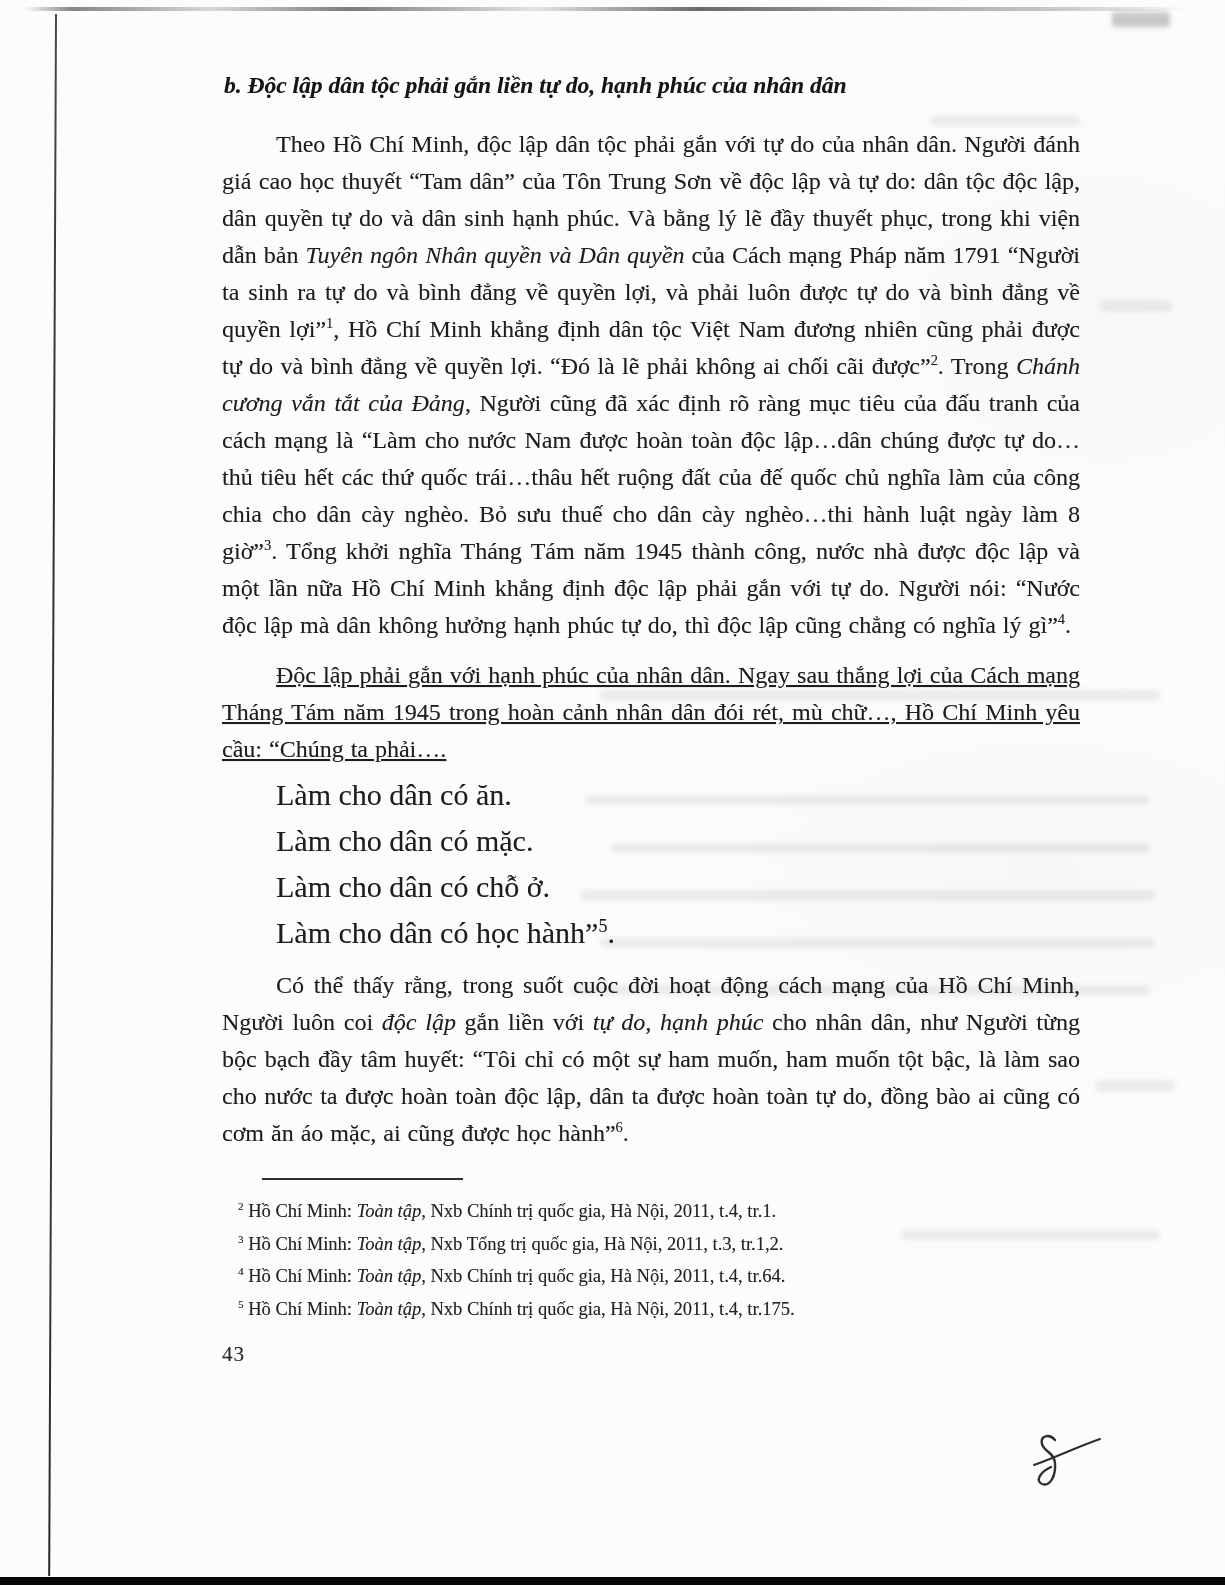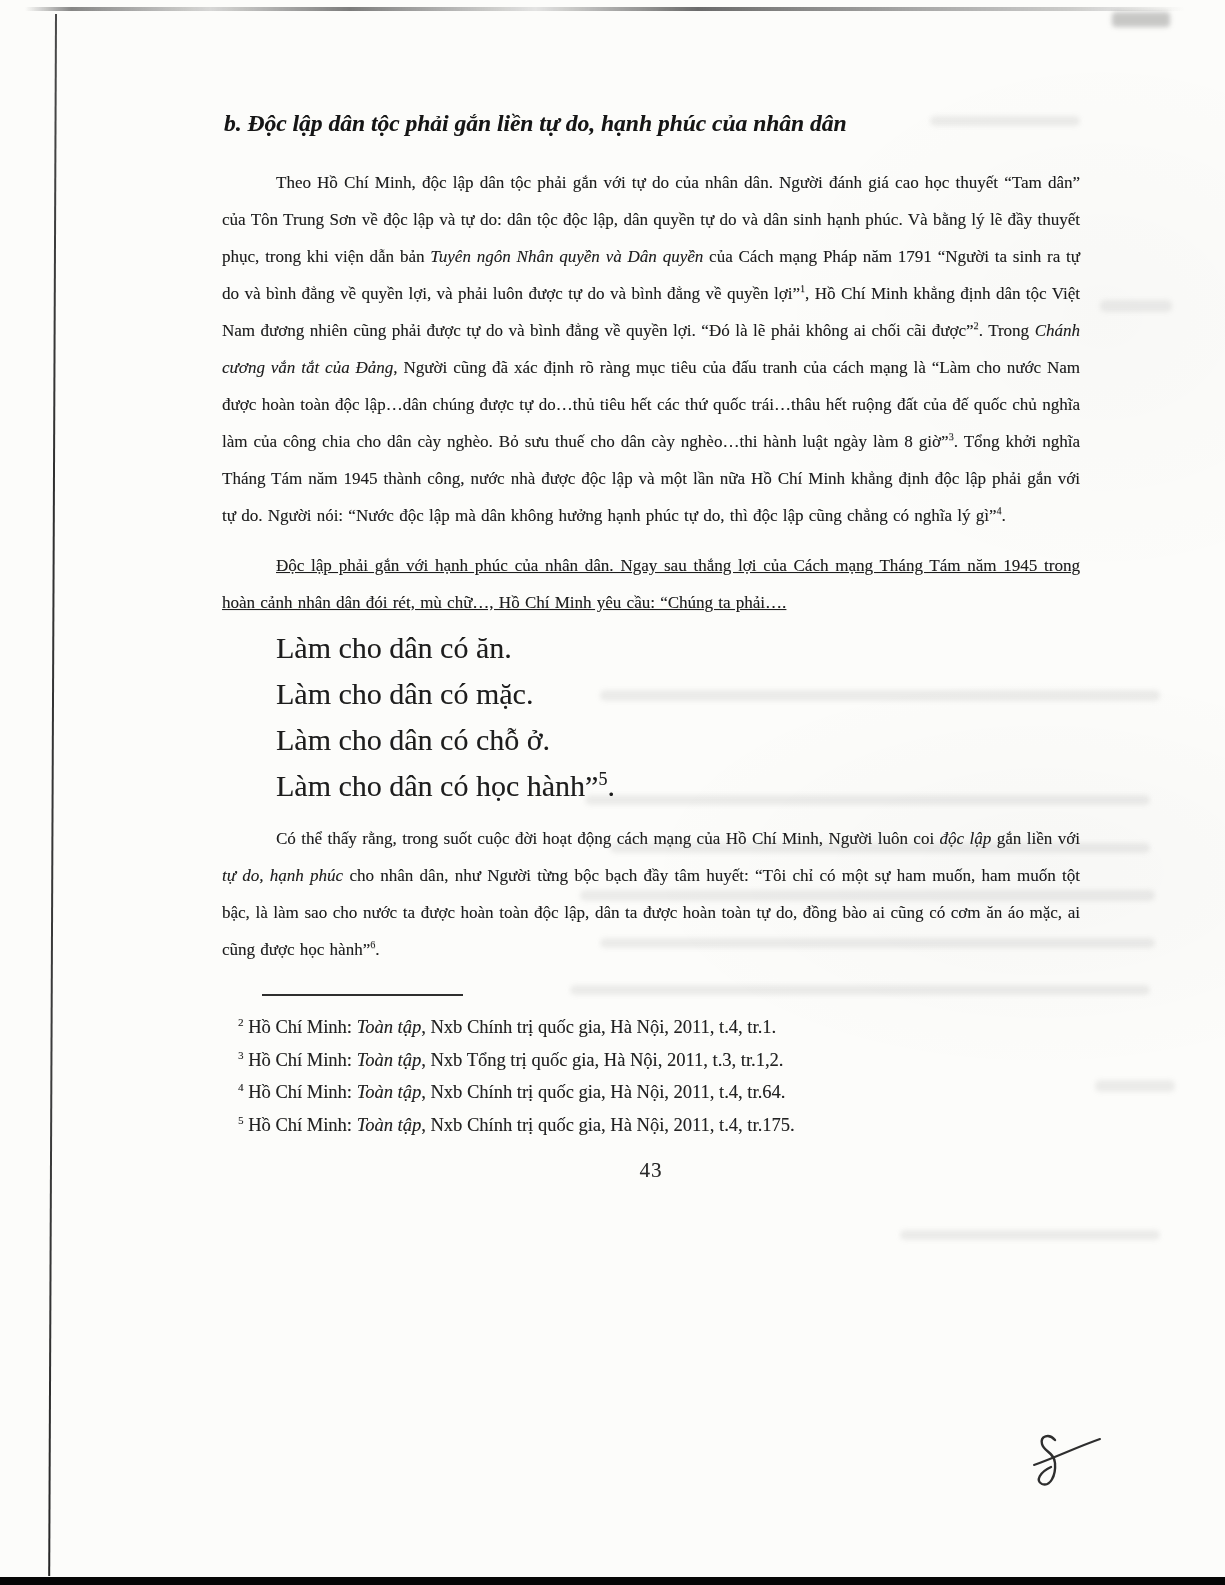--- a/index.html
+++ b/index.html
@@ -35,47 +35,47 @@
   }
   .edge-bottom{
     position:absolute;left:0;top:1577px;width:1225px;height:8px;background:#060606;
   }
   .ghost{
     position:absolute;background:rgba(125,125,125,.13);
     filter:blur(2.6px);border-radius:5px;
   }
   
   .content{
-    position:absolute;left:222px;top:0;width:858px;padding-top:106px;
+    position:absolute;left:222px;top:0;width:858px;padding-top:68px;
     text-shadow:.2px .2px .3px rgba(25,25,25,.35);
   }
   .heading{
     font-size:23.5px;font-weight:bold;font-style:italic;
     line-height:34px;margin:0;color:#151515;
   }
   .hb{margin:0 0 24px 2px;}
   .hc{margin:0 0 0 2px;}
   .para{
-    font-size:17px;line-height:37px;text-align:justify;
+    font-size:24px;line-height:37px;text-align:justify;
     text-indent:54px;margin:0 0 13px 0;word-spacing:1px;
   }
   .para.p2{margin-bottom:8px;text-decoration:underline;}
   .para.p3{margin-bottom:20px;}
   .quotes{margin:3px 0 16px 54px;}
   .qline{font-size:30px;line-height:37px;margin:0 0 9px 0;}
   sup{font-size:.6em;line-height:0;}
   em{font-style:italic;}
   .fnrule{
     width:201px;height:0;border-top:2px solid #2e2e2e;
     margin:26px 0 15px 40px;filter:blur(.2px);
   }
   .footnotes{margin-left:16px;}
   .fn{font-size:18.5px;line-height:32.5px;margin:0;color:#222;}
   .pagenum{
-    margin-top:17px;text-align:center;font-size:21px;
+    margin-top:17px;text-align:left;font-size:21px;
     letter-spacing:1px;color:#2a2a2a;
   }
   .signature{position:absolute;left:1022px;top:1430px;}
 </style>
 </head>
 <body>
 
 <div class="page">
 
   <div class="edge-top"></div>

